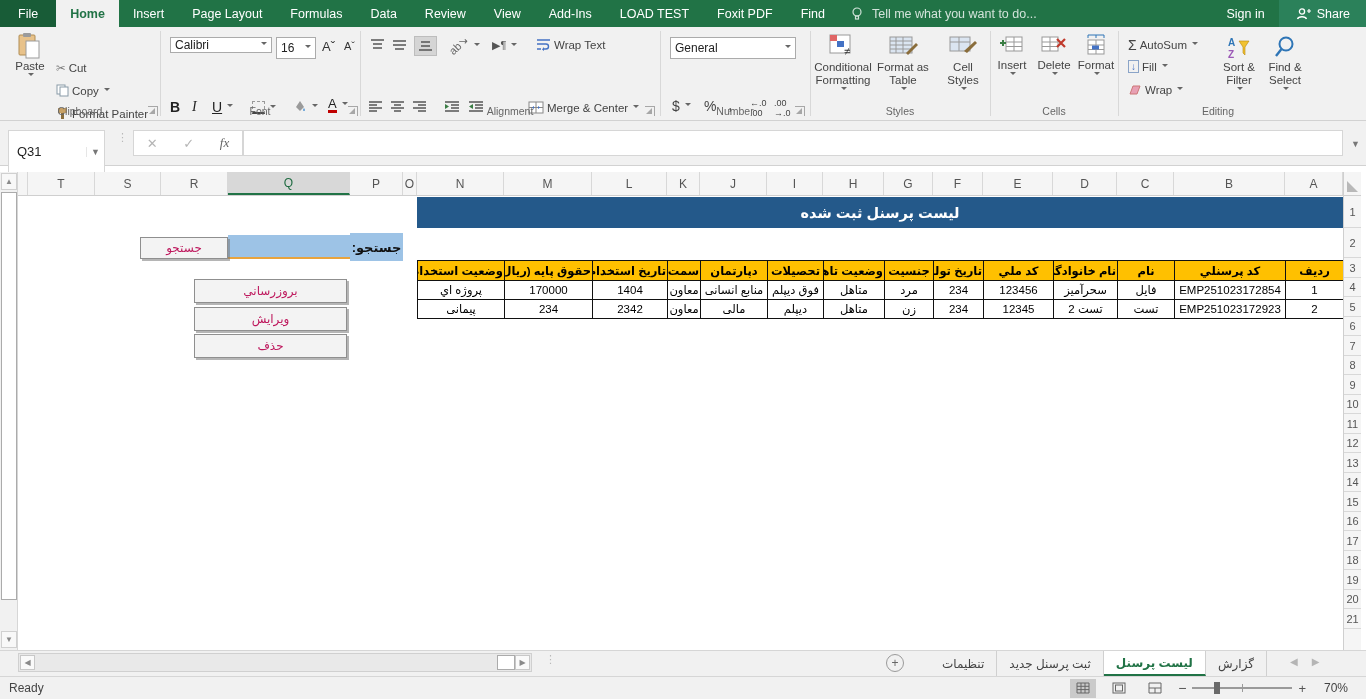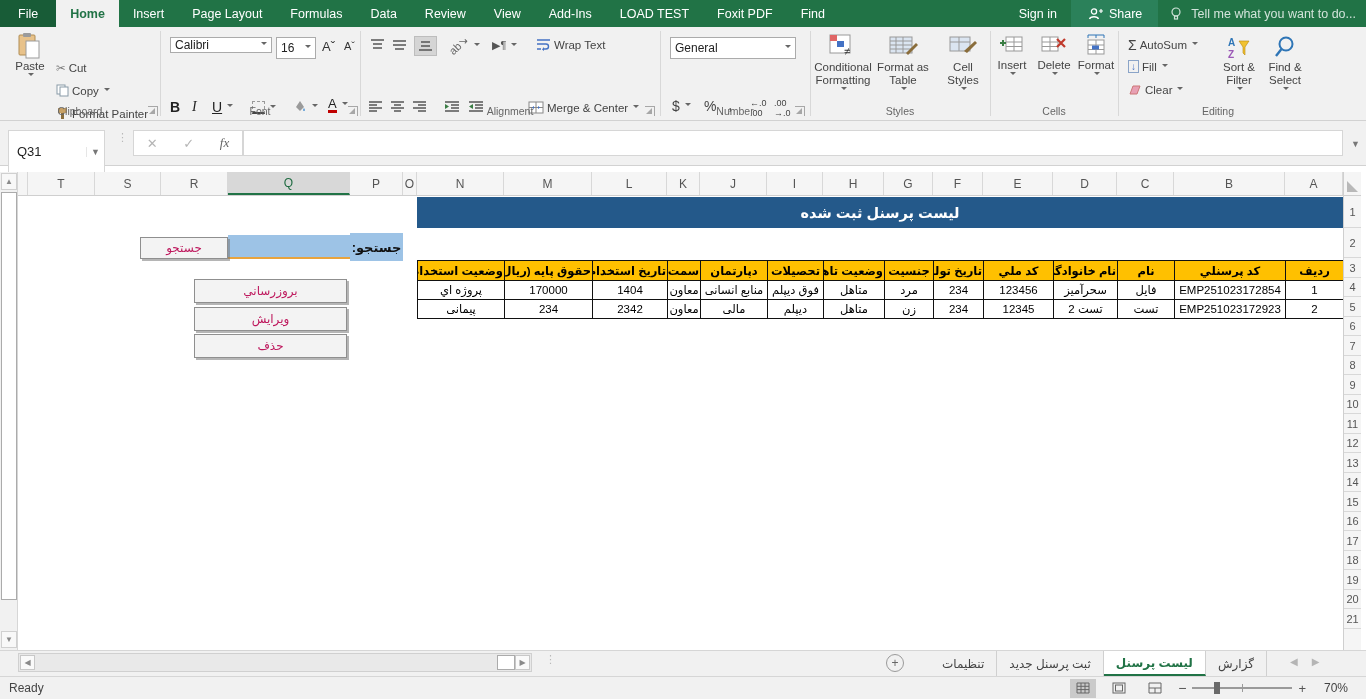--- a/index.html
+++ b/index.html
@@ -102,38 +102,38 @@
         <div class="rtab">Page Layout</div>
         <div class="rtab">Formulas</div>
         <div class="rtab">Data</div>
         <div class="rtab">Review</div>
         <div class="rtab">View</div>
         <div class="rtab">Add-Ins</div>
         <div class="rtab">LOAD TEST</div>
         <div class="rtab">Foxit PDF</div>
         <div class="rtab">Find</div>
       </div>
+    <div id="tellme">
+      <svg class="icon16" viewBox="0 0 16 16">
+          <circle cx="8" cy="6" r="4" fill="none" stroke="#cfe3d8" stroke-width="1.2"></circle>
+          <rect x="6.5" y="10" width="3" height="3" fill="none" stroke="#cfe3d8" stroke-width="1.2"></rect>
+        </svg>
+      <span>Tell me what you want to do...</span>
+    </div>
     <div id="tabbar-right">
       <div id="signin">Sign in</div>
       <div id="share">
         <svg class="icon16" viewBox="0 0 16 16">
             <circle cx="7" cy="5.5" r="2.6" fill="none" stroke="#fff" stroke-width="1.3"></circle>
             <path d="M2.5 13c1-3 8-3 9 0" fill="none" stroke="#fff" stroke-width="1.3"></path>
             <path d="M12 5h4M14 3v4" stroke="#fff" stroke-width="1.2"></path>
           </svg>
         <span>Share</span>
       </div>
     </div>
-    <div id="tellme">
-      <svg class="icon16" viewBox="0 0 16 16">
-          <circle cx="8" cy="6" r="4" fill="none" stroke="#cfe3d8" stroke-width="1.2"></circle>
-          <rect x="6.5" y="10" width="3" height="3" fill="none" stroke="#cfe3d8" stroke-width="1.2"></rect>
-        </svg>
-      <span>Tell me what you want to do...</span>
-    </div>
   </div>
 
   <div id="ribbon" class="abs">
 
     <div class="btn-big" style="left:8px; top:5px; width:44px;">
       <svg width="26" height="28" viewBox="0 0 26 28">
           <rect x="2" y="3" width="16" height="20" rx="1" fill="#e8c28a" stroke="#b08d55"></rect>
           <rect x="6" y="1" width="8" height="4" rx="1" fill="#9b9b9b"></rect>
           <rect x="9" y="9" width="13" height="17" fill="#fff" stroke="#9b9b9b"></rect>
         </svg>
@@ -297,21 +297,21 @@
       </div>
     <div class="tbtn" style="left:1128px; top:33px;">
         <span style="color:#4472c4; border:1px solid #8aa4c8; padding:0 2px; font-size:10px;">↓</span>
         <span>Fill</span>
         <span class="chev"></span>
       </div>
     <div class="tbtn" style="left:1128px; top:57px;">
         <svg width="14" height="12" viewBox="0 0 14 12">
           <path d="M5 2 L12 2 L9 10 L2 10 Z" fill="#e8a0b4" stroke="#c77"></path>
         </svg>
-        <span>Clear</span>
+        <span>Wrap</span>
         <span class="chev"></span>
       </div>
     <div class="btn-big" style="left:1216px; top:8px; width:46px;">
       <svg width="26" height="26" viewBox="0 0 26 26">
           <text x="2" y="11" font-size="10" fill="#2e75b6" font-weight="bold">A</text>
           <text x="2" y="23" font-size="10" fill="#9b59b6" font-weight="bold">Z</text>
           <path d="M13 6 L23 6 L19 12 L19 20 L17 18 L17 12 Z" fill="#f1c232" stroke="#b8860b" stroke-width=".6"></path>
         </svg>
       <span style="white-space:pre-line;">Sort &amp;
 Filter</span>

